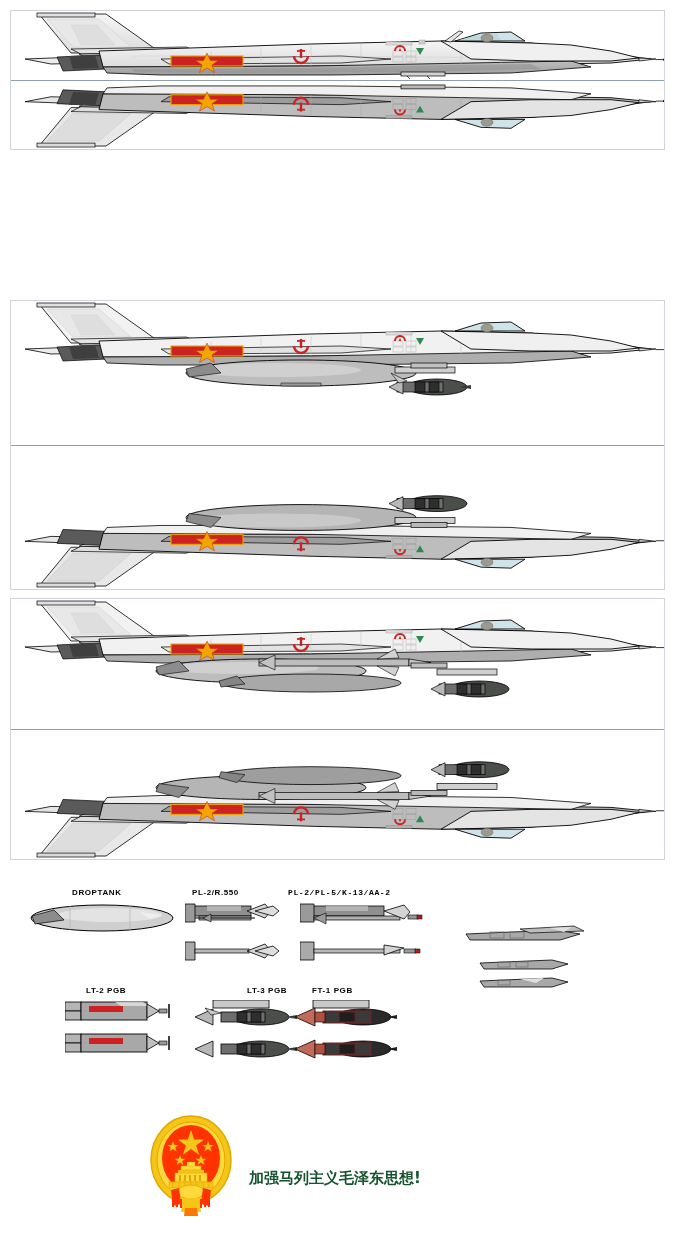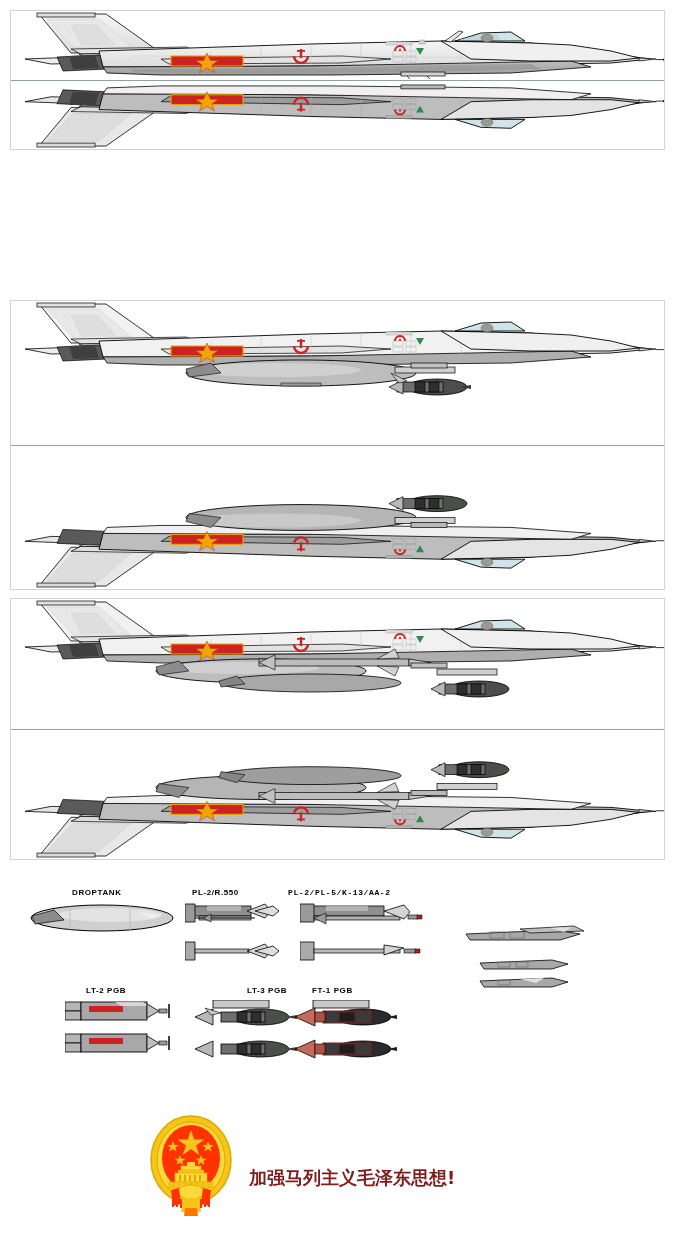--- a/index.html
+++ b/index.html
@@ -18,22 +18,22 @@
   .storelabel{position:absolute;color:#000;font-size:8px;font-weight:bold;
               letter-spacing:.6px;font-family:"Liberation Sans", sans-serif;
               white-space:nowrap;}
   .storeart{position:absolute;}
   .storeart svg{display:block;}
   .emblem{position:absolute;left:145px;top:1112px;width:92px;height:105px;}
   .emblem svg{display:block;width:92px;height:105px;}
   .credits{position:absolute;left:249px;top:1126px;color:#f20000;
            font-size:10.5px;line-height:13.5px;font-weight:500;
            font-family:"Liberation Sans", sans-serif;white-space:nowrap;}
-  .slogan{position:absolute;left:249px;top:1168px;color:#7f1d1d;
-          font-size:18px;line-height:20px;font-weight:bold;
+  .slogan{position:absolute;left:249px;top:1168px;color:#14532d;
+          font-size:15px;line-height:20px;font-weight:bold;
           font-family:"DejaVu Sans", sans-serif;white-space:nowrap;}
 </style>
 </head>
 <body>
 
 <div class="sheet">
 
   <div class="panelgroup" style="top:10px;height:140px;">
     <div class="panelrow" style="height:69px;">
       <svg viewBox="0 0 653 69" preserveAspectRatio="none">

